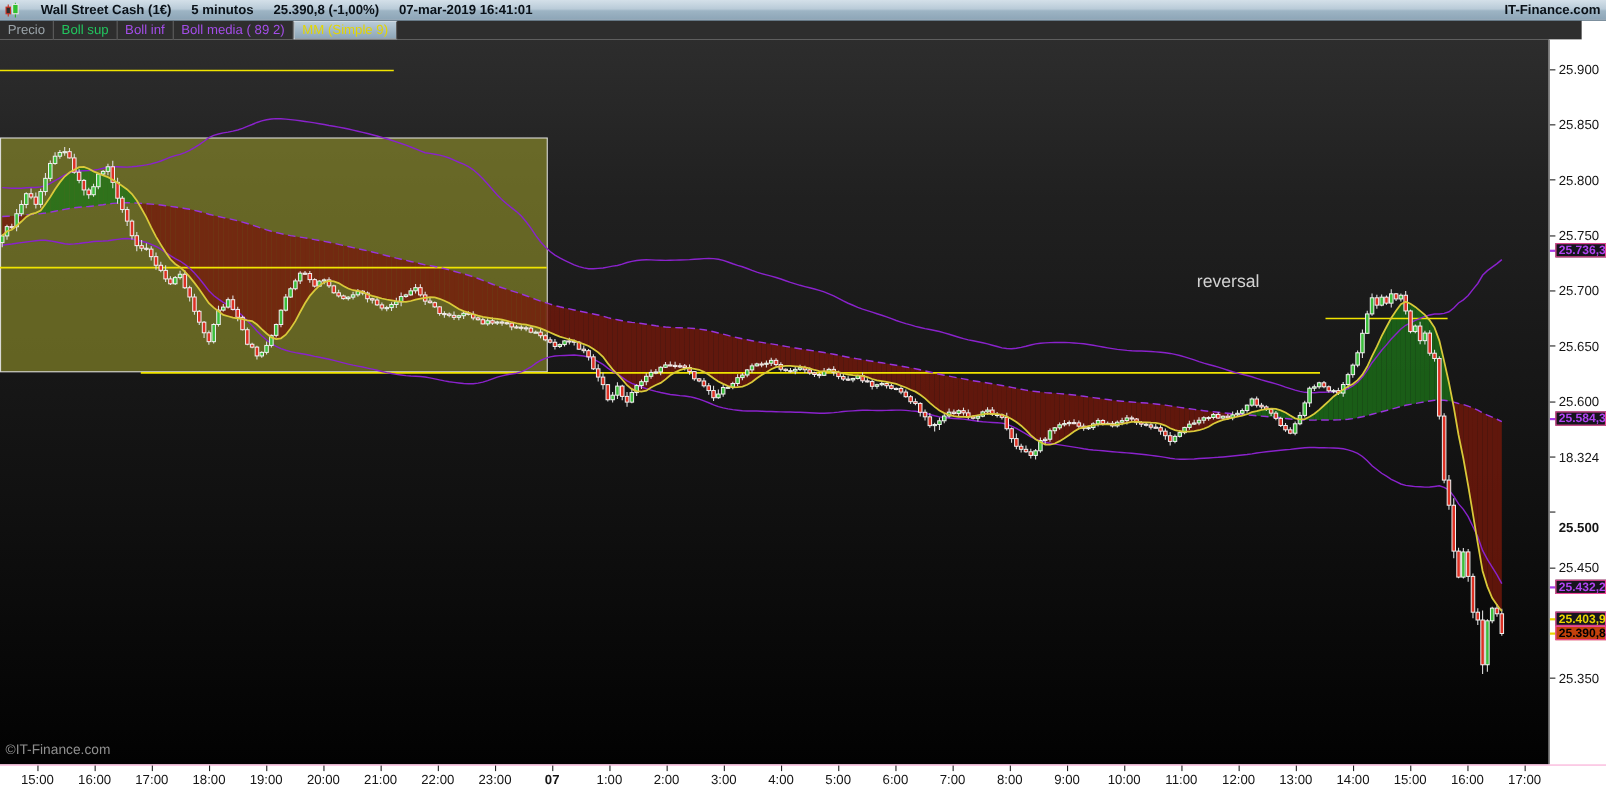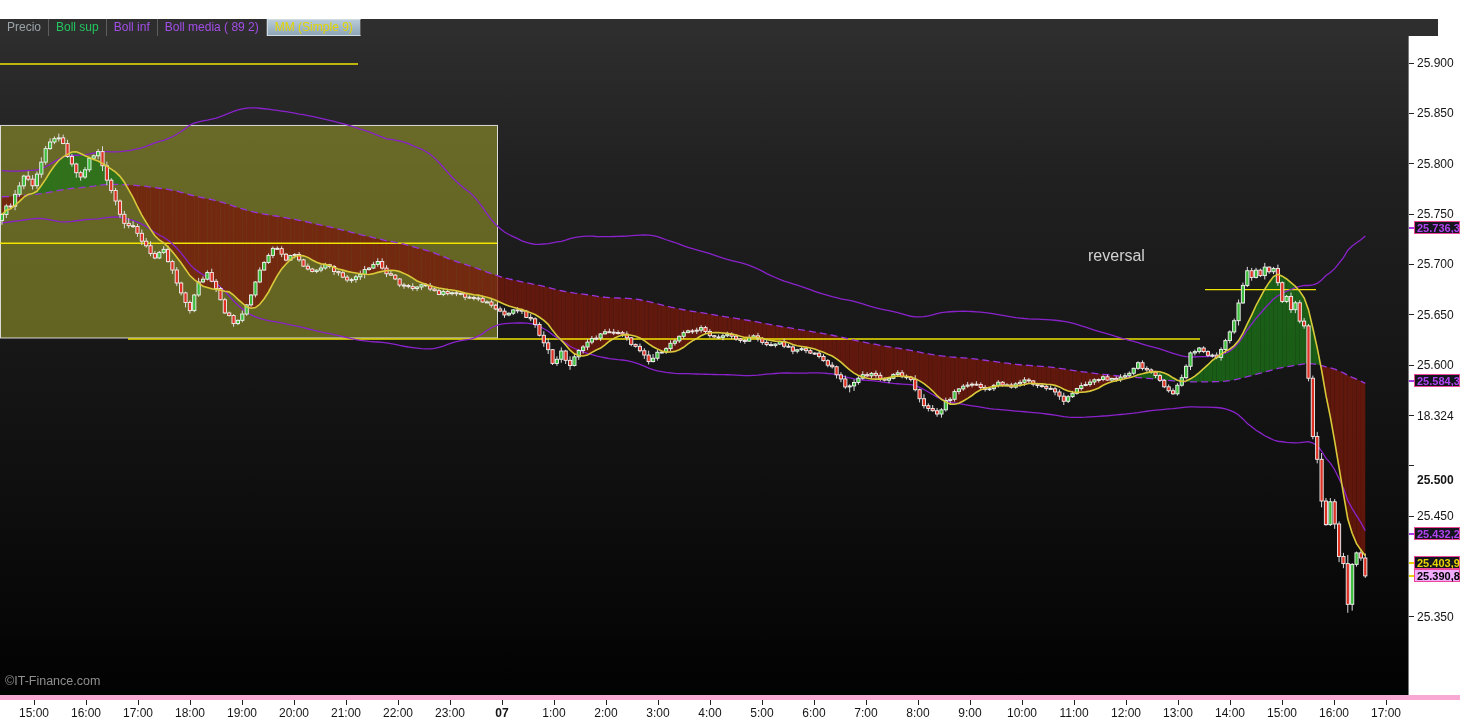--- a/index.html
+++ b/index.html
@@ -29,38 +29,52 @@
   
   .paxis{position:absolute;left:1408px;top:36px;width:52px;height:659px;background:#ffffff;
     border-left:1px solid #7a7a7a;box-sizing:border-box;}
   .ytick{position:absolute;left:0;width:5px;height:1px;background:#222;}
   .ylab{position:absolute;left:8px;font-size:12px;color:#151515;height:16px;line-height:16px;}
   .ylab.bold{font-weight:bold;}
   .ptag{position:absolute;left:5px;width:46px;height:13px;font-size:11px;line-height:13px;
     text-align:left;padding-left:2px;box-sizing:border-box;border:1px solid #ec4899;font-weight:bold;}
   .ptag-purple{background:#15151d;color:#b044f0;}
   .ptag-ma{background:#15151d;color:#e8d400;}
-  .ptag-last{background:#f0abfc;color:#000;}
+  .ptag-last{background:#c2410c;color:#000;}
   .tagdash{position:absolute;left:0;width:5px;height:2px;}
 
   
   .taxis{position:absolute;left:0;top:695px;width:1460px;height:25px;background:#ffffff;
-    border-top:5px solid #f9a8d4;box-sizing:border-box;}
+    border-top:1px solid #f9a8d4;box-sizing:border-box;}
   .xtick{position:absolute;top:0;width:1px;height:5px;background:#222;}
   .xlab{position:absolute;top:6px;font-size:12px;color:#151515;transform:translateX(-50%);white-space:nowrap;}
   .xlab.bold{font-weight:bold;}
 
   .watermark{position:absolute;left:5px;top:674px;font-size:12.5px;color:#8f8f8f;}
   .corner{position:absolute;left:1438px;top:19px;width:22px;height:17px;background:#fff;}
 </style>
 </head>
 <body>
 
 <div id="app">
 
+  <div class="titlebar">
+    <svg width="15" height="15" viewBox="0 0 15 15">
+      <line x1="3.5" y1="2" x2="3.5" y2="13" stroke="#c03020" stroke-width="1"></line>
+      <rect x="1.5" y="4.5" width="4" height="6" fill="#2e2e2e" stroke="#d03020" stroke-width="1"></rect>
+      <line x1="10" y1="0.5" x2="10" y2="14" stroke="#2ab02a" stroke-width="1"></line>
+      <rect x="7.5" y="2" width="5" height="8.5" fill="#30c030" stroke="#e8e8e8" stroke-width="1"></rect>
+    </svg>
+    <span>Wall Street Cash (1€)</span>
+    <span>5 minutos</span>
+    <span>25.390,8 (-1,00%)</span>
+    <span>07-mar-2019 16:41:01</span>
+    <span class="spacer"></span>
+    <span class="brand">IT-Finance.com</span>
+  </div>
 
   <div class="indbar" id="indbar">
       <div class="ind-item" style="color: rgb(154, 163, 168);">Precio</div>
       <div class="ind-item" style="color: #22c55e;">Boll sup</div>
       <div class="ind-item" style="color: rgb(163, 77, 232);">Boll inf</div>
       <div class="ind-item" style="color: rgb(163, 77, 232);">Boll media ( 89 2)</div>
       <div class="ind-item selected" style="color: rgb(227, 214, 0);">MM (Simple 9)</div>
     </div>
   <div class="corner"></div>
 

